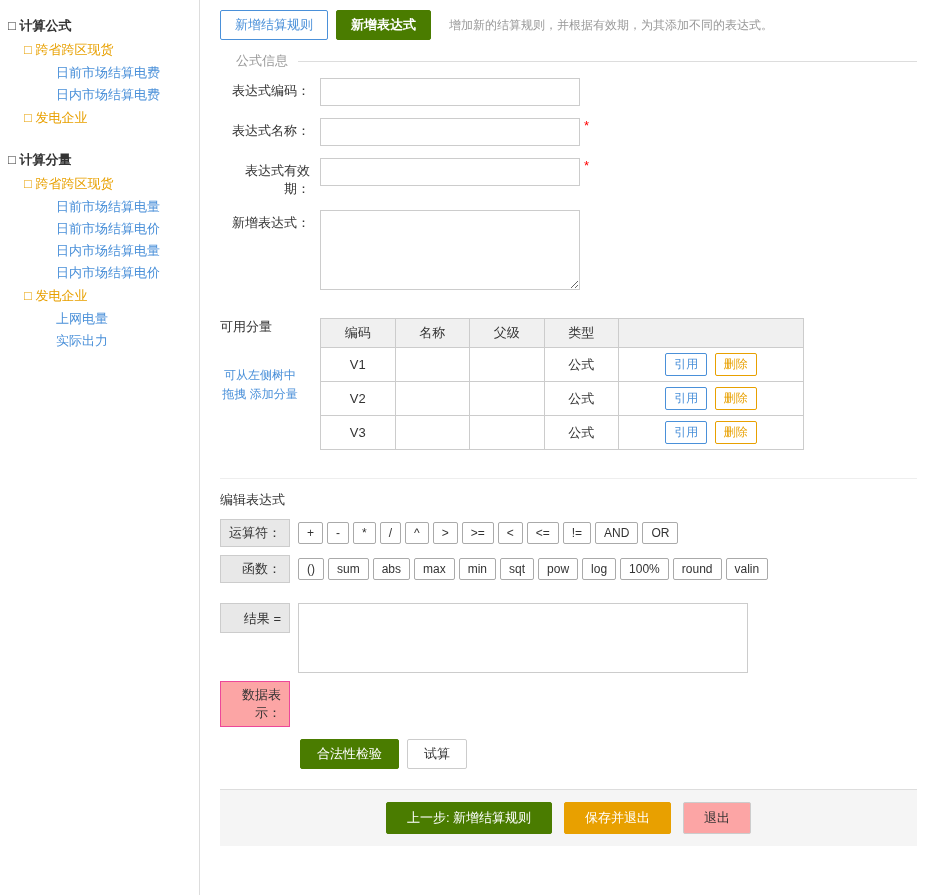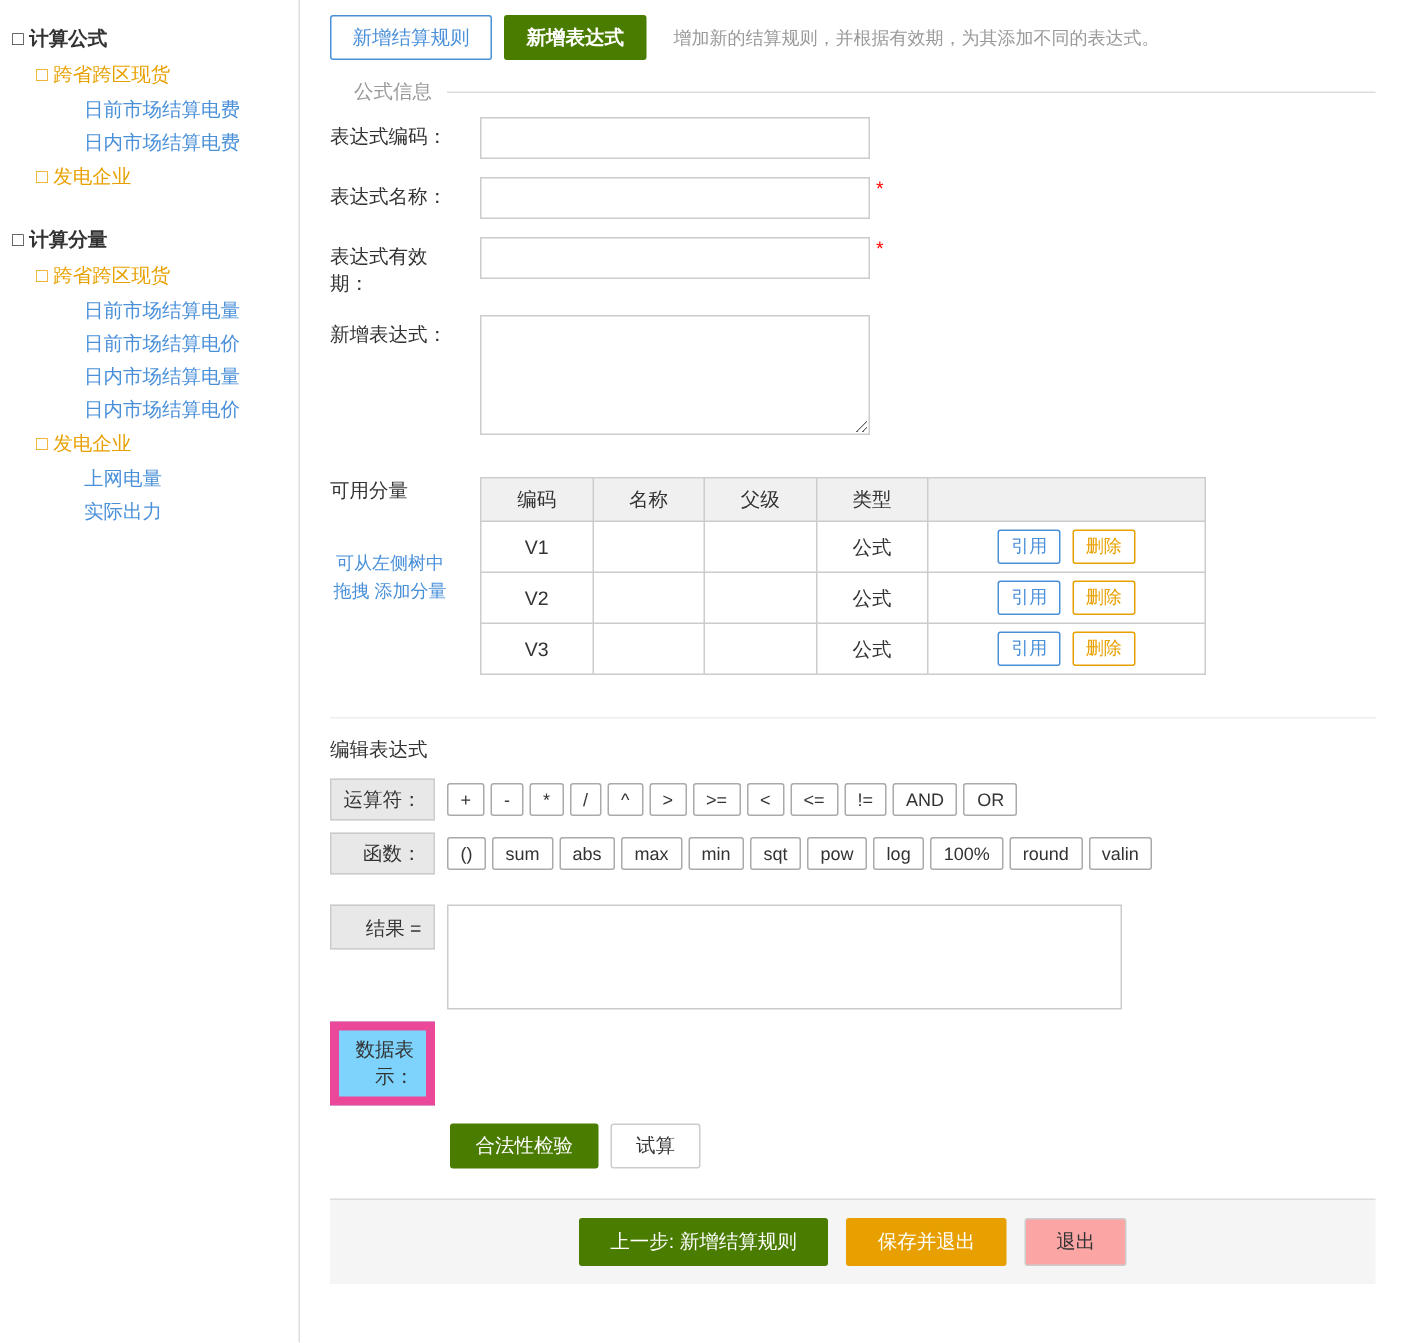--- a/index.html
+++ b/index.html
@@ -24,41 +24,41 @@
     .btn-outline { background: #fff; border: 1px solid #4a90d9; color: #4a90d9; padding: 5px 14px; cursor: pointer; font-size: 13px; border-radius: 2px; }
     .btn-primary-green { background: #4a7c00; border: 1px solid #4a7c00; color: #fff; padding: 5px 14px; cursor: pointer; font-size: 13px; border-radius: 2px; font-weight: bold; }
     .toolbar-hint { color: #999; font-size: 12px; margin-left: 10px; }
 
     
     .section-title { color: #999; font-size: 13px; margin: 12px 0 8px 16px; display: flex; align-items: center; }
     .section-title::after { content: ''; flex: 1; height: 1px; background: #ddd; margin-left: 10px; }
 
     
     .form-row { display: flex; align-items: flex-start; margin-bottom: 12px; }
-    .form-label { width: 100px; text-align: left; padding-right: 10px; padding-top: 4px; color: #333; flex-shrink: 0; }
+    .form-label { width: 100px; text-align: right; padding-right: 10px; padding-top: 4px; color: #333; flex-shrink: 0; }
     .form-input { border: 1px solid #ccc; padding: 4px 8px; font-size: 13px; outline: none; }
     .form-input-text { width: 260px; height: 28px; }
     .form-textarea { width: 260px; height: 80px; border: 1px solid #ccc; padding: 4px 8px; font-size: 13px; resize: vertical; outline: none; }
     .required-star { color: red; margin-left: 4px; }
     .data-table { border-collapse: collapse; width: 484px; }
     .data-table th { background: #f0f0f0; border: 1px solid #ccc; padding: 5px 10px; text-align: center; font-weight: normal; color: #333; }
     .data-table td { border: 1px solid #ccc; padding: 5px 10px; text-align: center; color: #333; }
     .btn-small-blue { background: #fff; border: 1px solid #4a90d9; color: #4a90d9; padding: 2px 8px; cursor: pointer; font-size: 12px; border-radius: 2px; margin: 0 2px; }
     .btn-small-orange { background: #fff; border: 1px solid #e8a000; color: #e8a000; padding: 2px 8px; cursor: pointer; font-size: 12px; border-radius: 2px; margin: 0 2px; }
 
     
     .expr-section { margin: 16px 0; border-top: 1px solid #eee; padding-top: 12px; }
     .expr-row { display: flex; align-items: center; margin-bottom: 8px; gap: 8px; }
     .expr-row-label { width: 70px; text-align: right; background: #e8e8e8; border: 1px solid #ccc; padding: 4px 8px; font-size: 13px; color: #333; flex-shrink: 0; }
     .expr-buttons { display: flex; flex-wrap: wrap; gap: 4px; }
     .btn-expr { background: #fff; border: 1px solid #aaa; color: #333; padding: 3px 8px; cursor: pointer; font-size: 12px; border-radius: 2px; }
 
     .result-label { width: 70px; text-align: right; background: #e8e8e8; border: 1px solid #ccc; padding: 4px 8px; font-size: 13px; color: #333; flex-shrink: 0; align-self: flex-start; padding-top: 6px; }
     .result-textarea { flex: 1; height: 70px; border: 1px solid #ccc; padding: 4px 8px; font-size: 13px; resize: none; outline: none; max-width: 450px; }
-    .data-display-label { width: 70px; text-align: right; background: #7dd3fc; border: 6px solid #ec4899; padding: 4px 8px; font-size: 13px; color: #333; flex-shrink: 0; }
+    .data-display-label { width: 70px; text-align: right; background: #fca5a5; border: 1px solid #ec4899; padding: 4px 8px; font-size: 13px; color: #333; flex-shrink: 0; }
 
     .action-btns { display: flex; gap: 8px; margin-top: 12px; margin-left: 80px; }
     .btn-validate { background: #4a7c00; border: 1px solid #4a7c00; color: #fff; padding: 5px 16px; cursor: pointer; font-size: 13px; border-radius: 2px; }
     .btn-trial { background: #fff; border: 1px solid #ccc; color: #333; padding: 5px 16px; cursor: pointer; font-size: 13px; border-radius: 2px; }
 
     
     .bottom-bar { background: #f5f5f5; border-top: 1px solid #ddd; padding: 12px 20px; display: flex; justify-content: center; gap: 12px; margin-top: 20px; }
     .btn-back { background: #4a7c00; border: 1px solid #4a7c00; color: #fff; padding: 6px 20px; cursor: pointer; font-size: 13px; border-radius: 2px; }
     .btn-save-exit { background: #e8a000; border: 1px solid #e8a000; color: #fff; padding: 6px 20px; cursor: pointer; font-size: 13px; border-radius: 2px; }
     .btn-exit { background: #fca5a5; border: 1px solid #ccc; color: #333; padding: 6px 20px; cursor: pointer; font-size: 13px; border-radius: 2px; }

